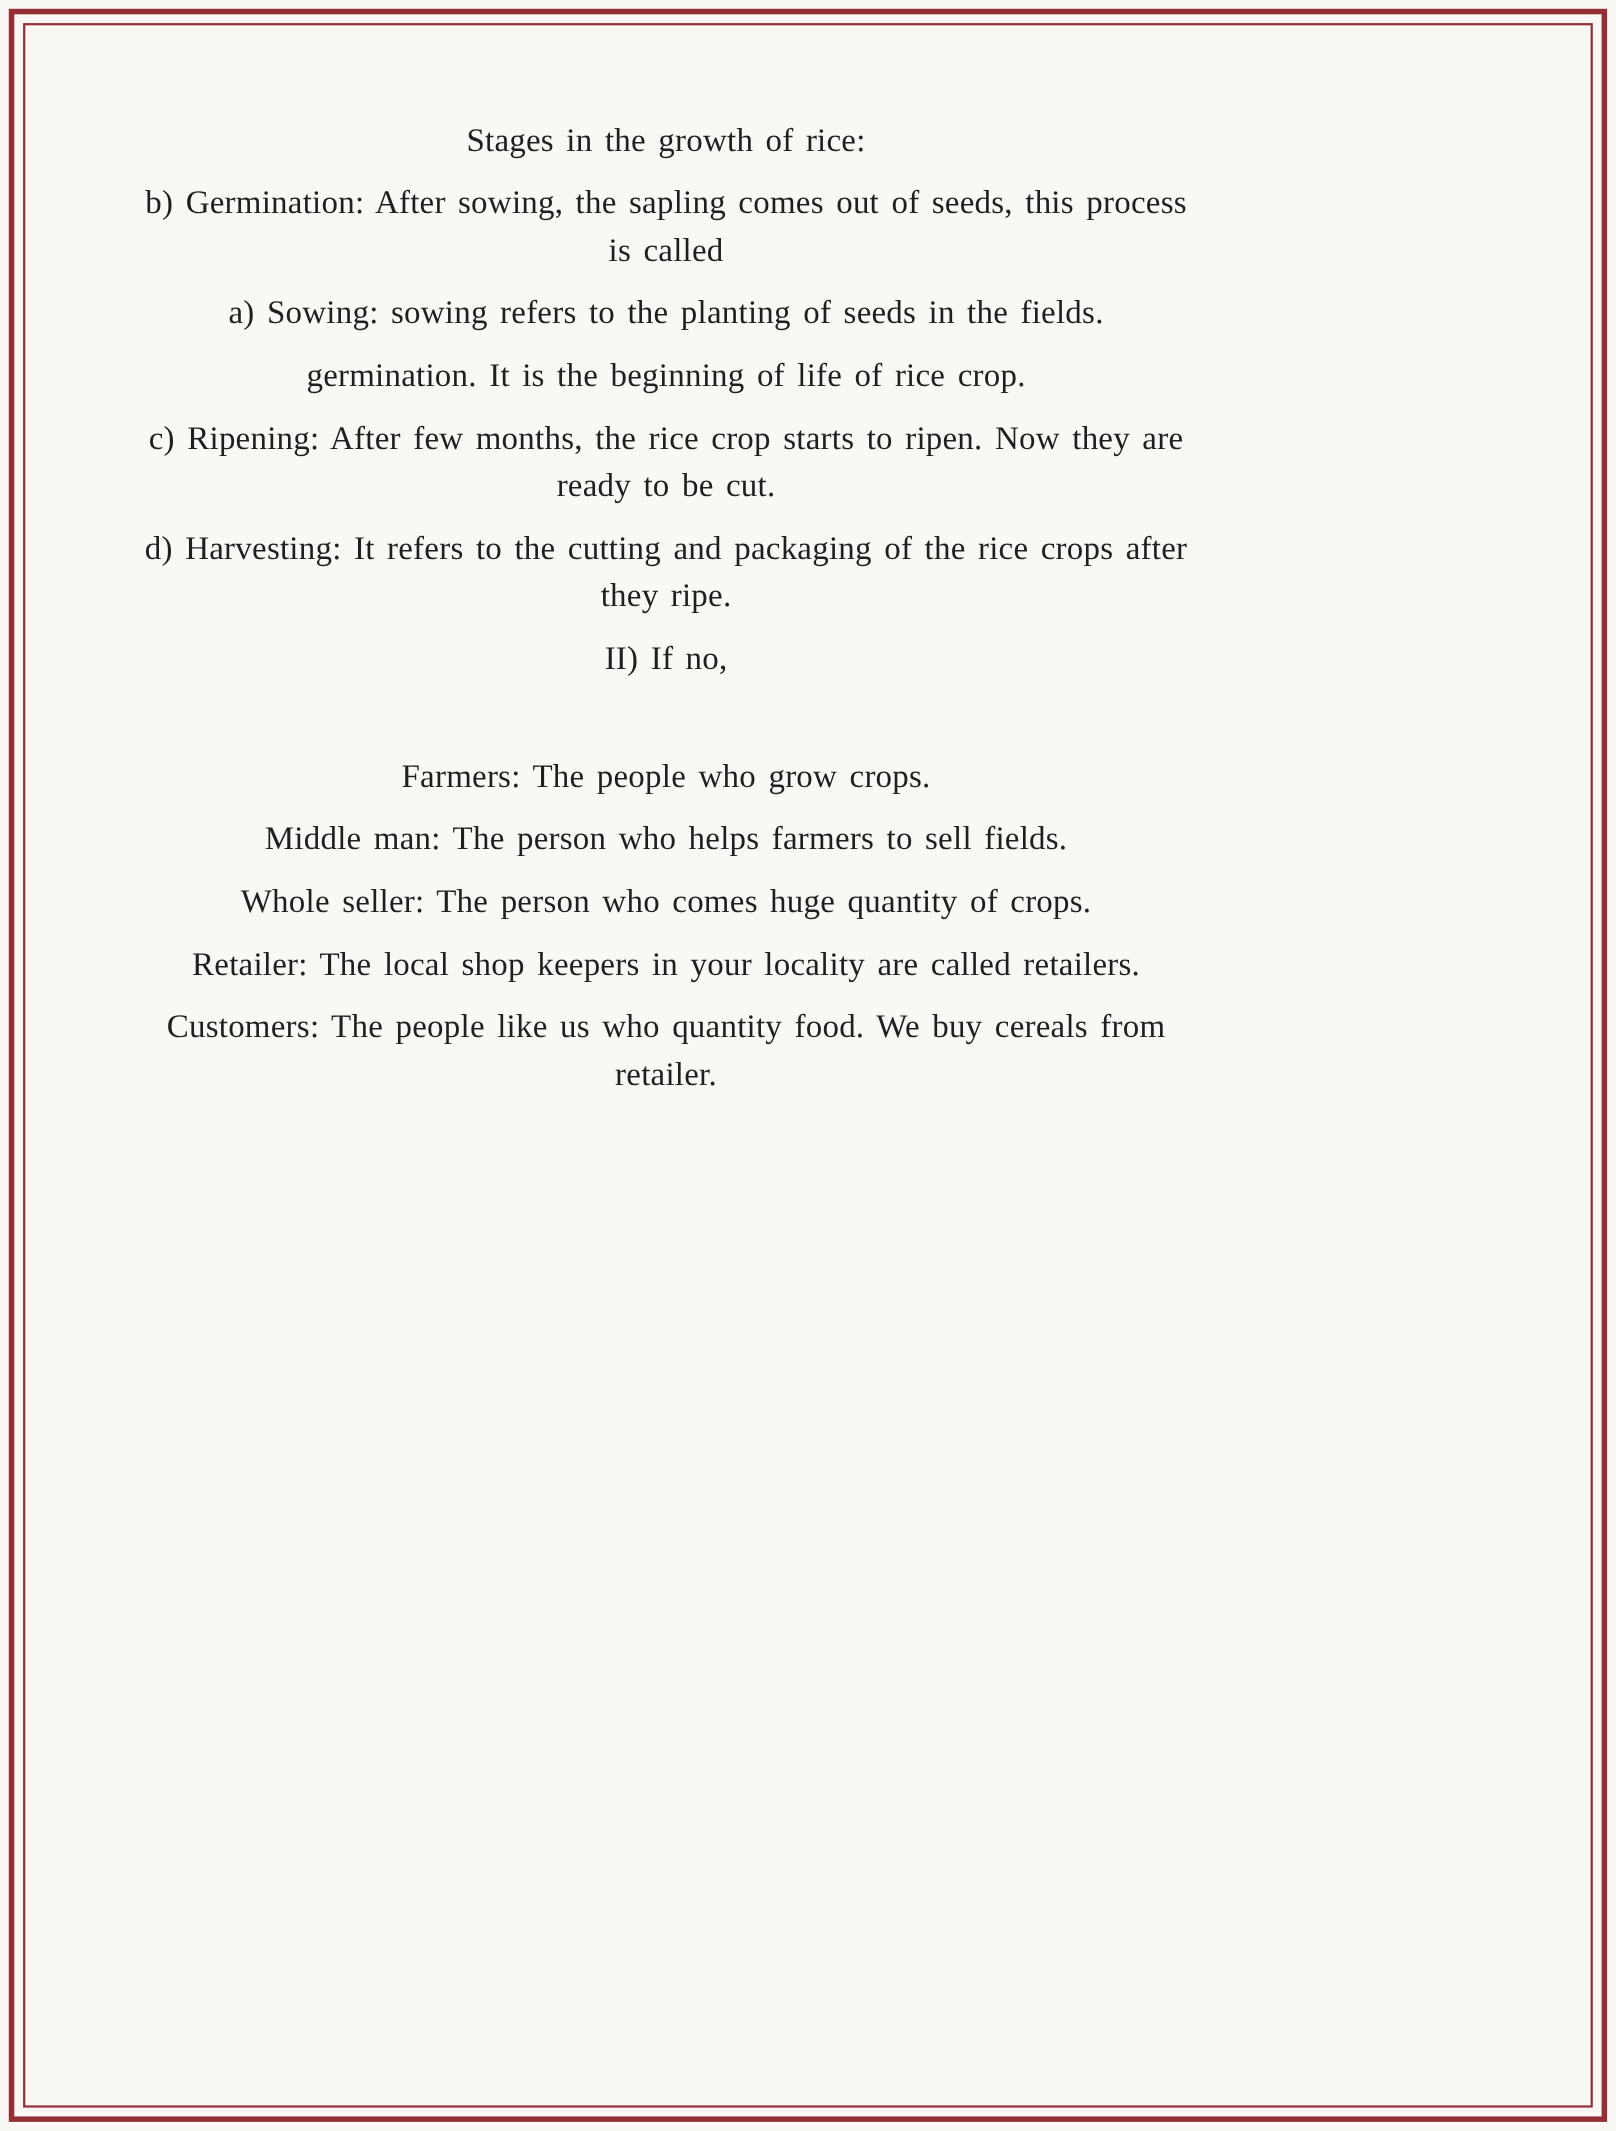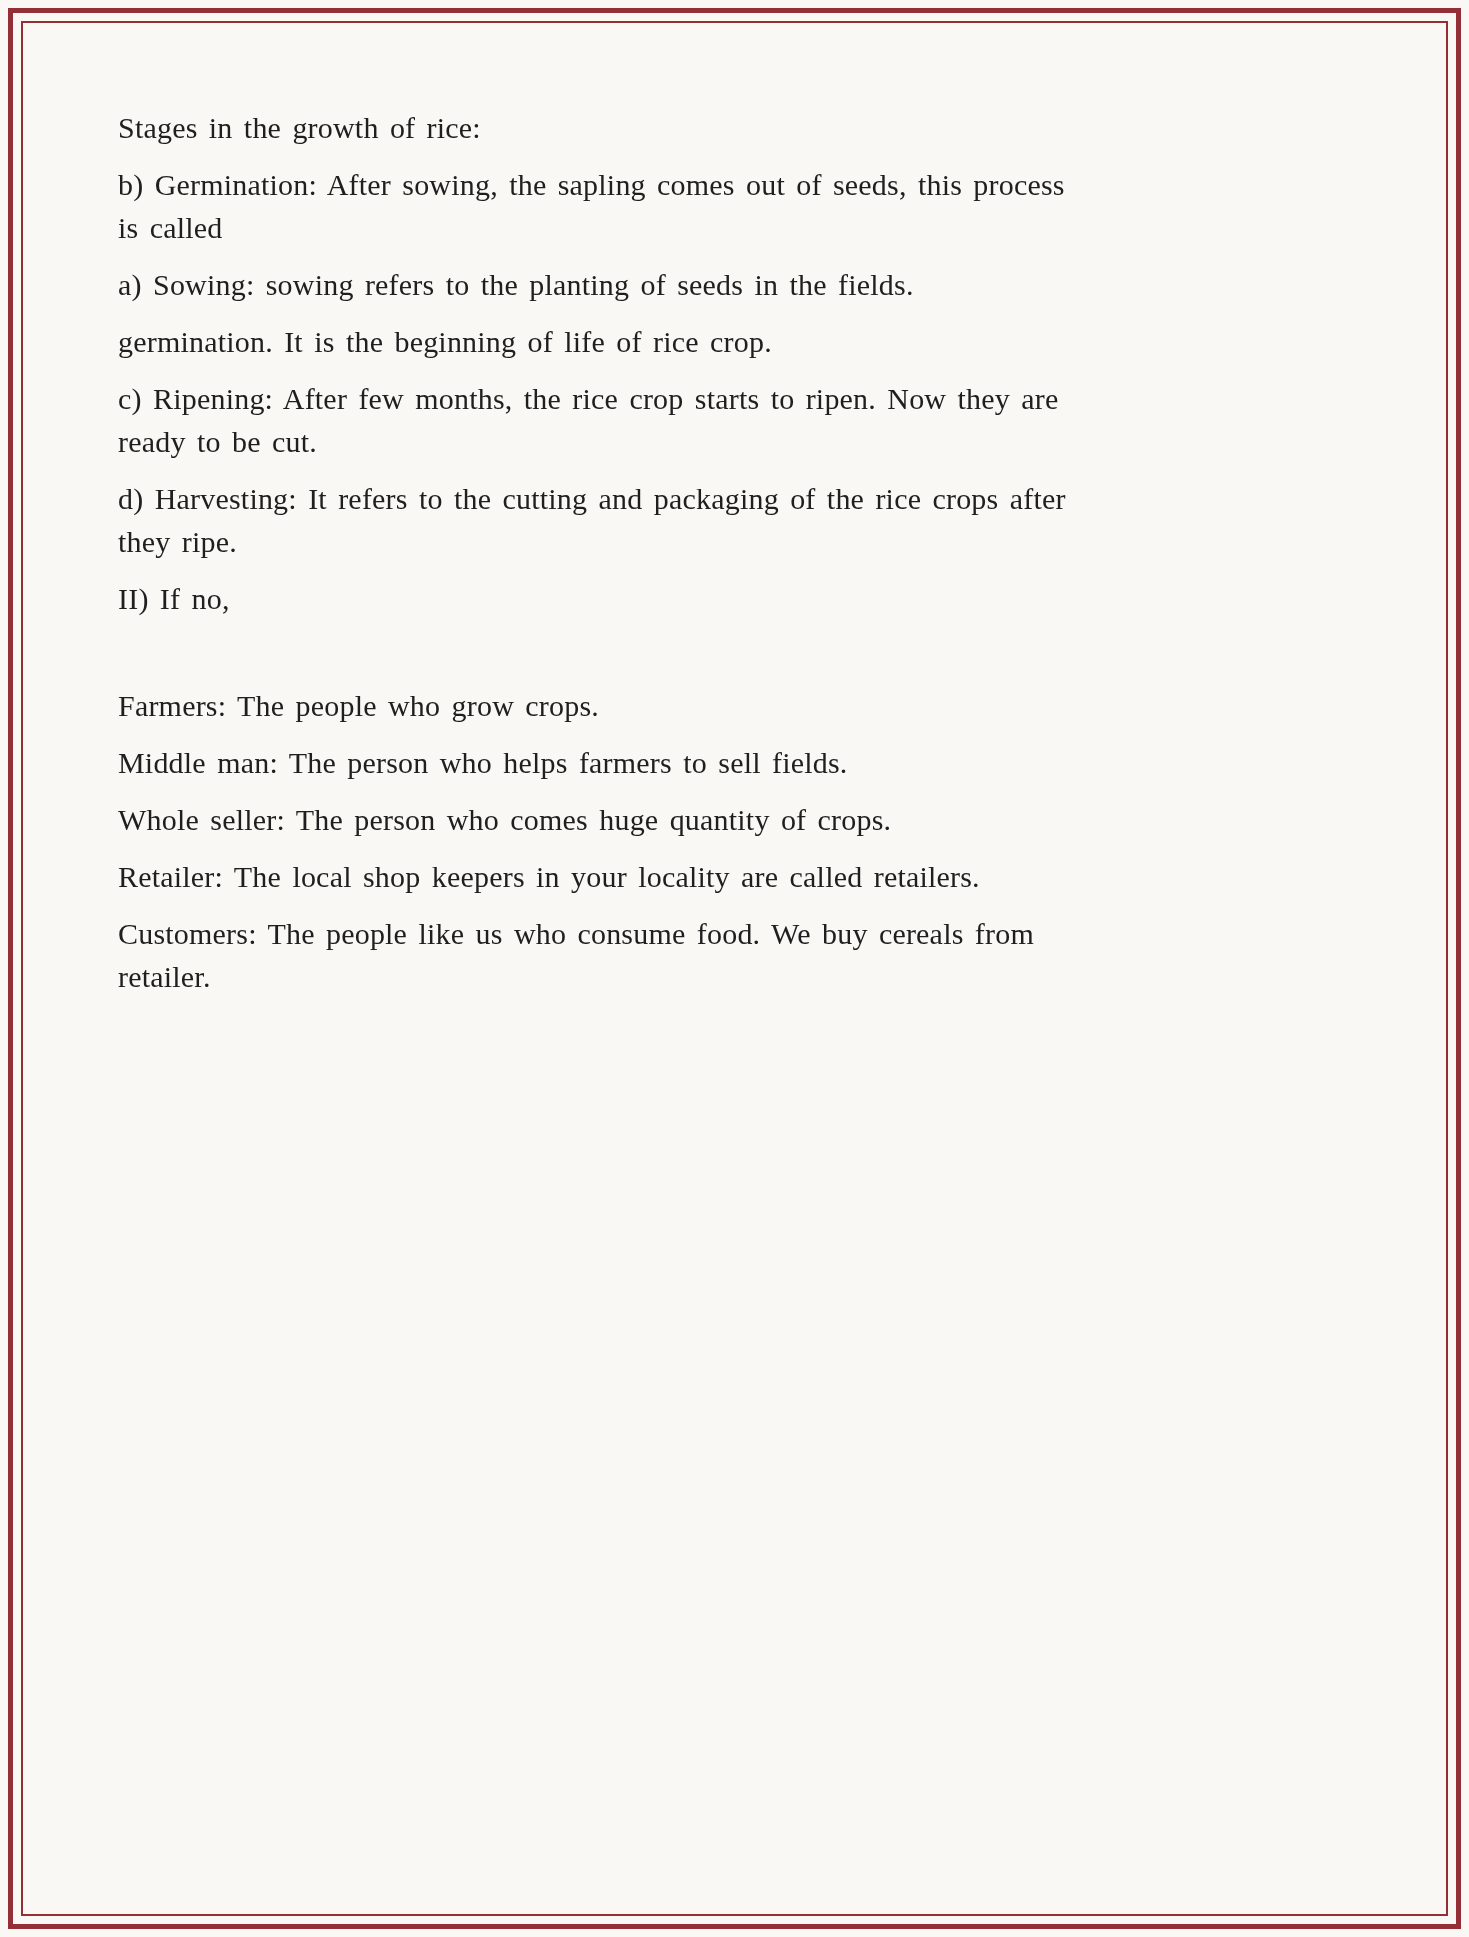--- a/index.html
+++ b/index.html
@@ -1,20 +1,20 @@
 <!DOCTYPE html>
 <html style="--border-color: #942f38; --bg: #faf8f4; --text: #1f1f1f;"><head>
 <meta charset="utf-8">
 <style>
   :root {
     --border-color: #942f38;
     --bg: #faf8f4;
     --text: #1f1f1f;
   }
-  * { box-sizing: border-box; }
+  * { box-sizing: border-box; text-align: center; }
   html, body { margin: 0; padding: 0; }
   body {
     width: 1469px;
     height: 1937px;
     position: relative;
     background: var(--bg);
     font-family: "Liberation Serif", "DejaVu Serif", serif;
     color: var(--text);
     overflow: hidden;
   }
@@ -59,15 +59,15 @@
     <p>b) Germination: After sowing, the sapling comes out of seeds, this process is called</p>
     <p>a) Sowing: sowing refers to the planting of seeds in the fields.</p>
     <p>germination. It is the beginning of life of rice crop.</p>
     <p>c) Ripening: After few months, the rice crop starts to ripen. Now they are ready to be cut.</p>
     <p>d) Harvesting: It refers to the cutting and packaging of the rice crops after they ripe.</p>
     <p>II) If no,</p>
     <p class="gap-before">Farmers: The people who grow crops.</p>
     <p>Middle man: The person who helps farmers to sell fields.</p>
     <p>Whole seller: The person who comes huge quantity of crops.</p>
     <p>Retailer: The local shop keepers in your locality are called retailers.</p>
-    <p>Customers: The people like us who consume food. We buy cereals from retailer.</p>
+    <p>Customers: The people like us who quantity food. We buy cereals from retailer.</p>
   </div>
 </div>
 
 </body></html>

